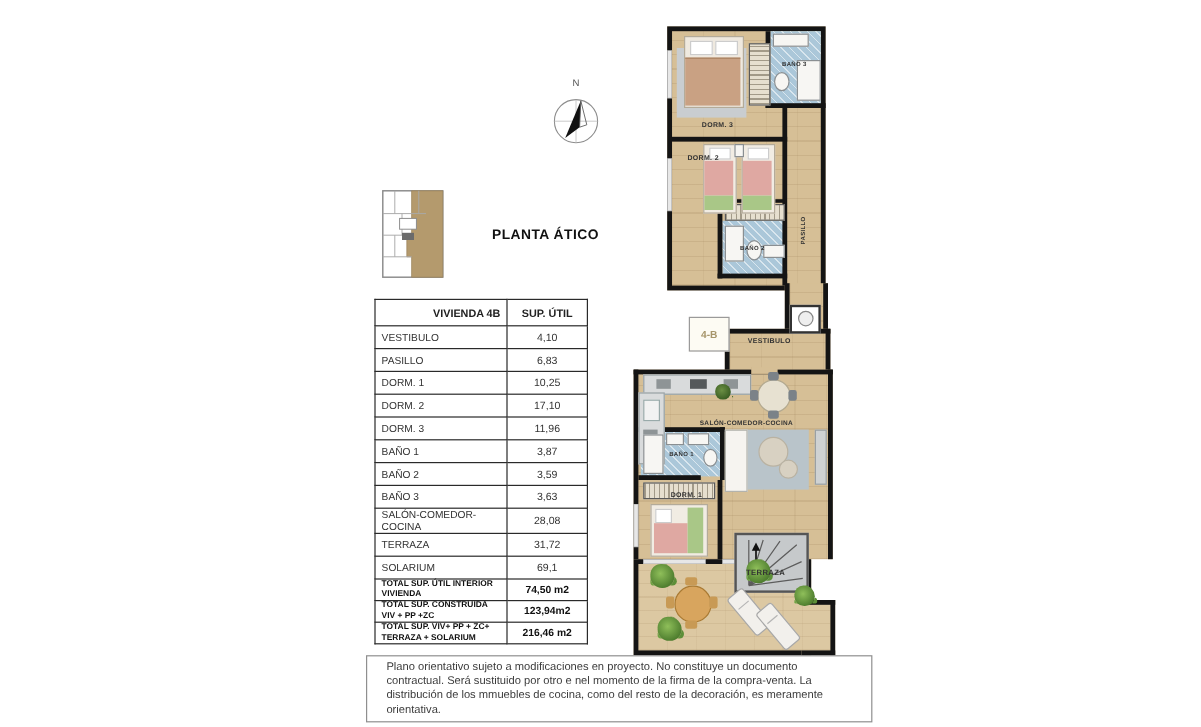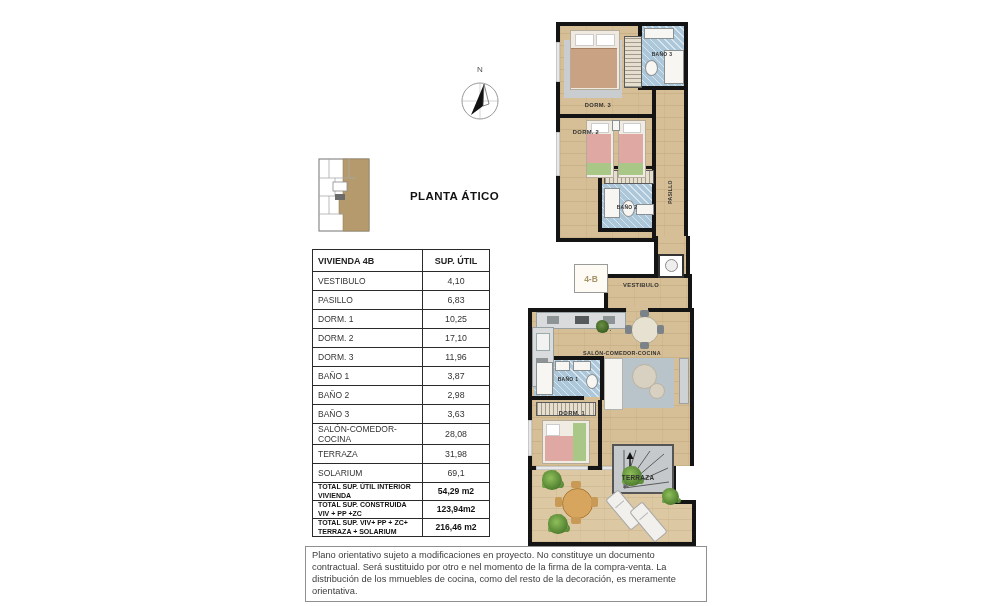--- a/index.html
+++ b/index.html
@@ -10,29 +10,29 @@
   .keyplan{left:315px;top:156px;width:60px;height:78px;}
   
   .compass{left:455px;top:66px;width:50px;height:62px;text-align:center;}
   .compass .nlab{font-size:8px;color:#555;display:block;line-height:8px;}
   
   .plan-title{left:410px;top:190px;font-size:11.5px;font-weight:bold;letter-spacing:.4px;color:#111;}
   
   .tablewrap{left:312px;top:249px;width:178px;}
   table.area{border-collapse:collapse;width:178px;table-layout:fixed;}
   table.area th,table.area td{border:1px solid #2a2a2a;padding:0 5px;vertical-align:middle;}
-  table.area th{height:21px;font-size:9px;text-align:left;}
+  table.area th{height:21px;font-size:9px;text-align:right;}
   table.area th.val{width:56px;text-align:center;}
   table.area td{height:18px;font-size:8.5px;color:#333;}
   table.area td.val{text-align:center;font-size:8.8px;}
   table.area tr.total td{font-weight:bold;font-size:7px;line-height:1.2;height:17px;color:#111;}
   table.area tr.total td.val{font-size:8.6px;}
   
   .disclaimer{left:305px;top:546px;width:388px;border:1px solid #8f8f8f;
-              padding:3px 6px;font-size:9.3px;line-height:1.28;color:#3c3c3c;}
+              padding:3px 16px;font-size:9.3px;line-height:1.28;color:#3c3c3c;}
   
   .floorplan{left:528px;top:22px;width:174px;height:528px;}
   .wood{background:#d6bf96;
         background-image:repeating-linear-gradient(0deg, rgba(140,110,70,.16) 0 1px, transparent 1px 12px),
                          repeating-linear-gradient(90deg, rgba(140,110,70,.09) 0 1px, transparent 1px 26px);}
   .woodL{background:#dcc8a2;
         background-image:repeating-linear-gradient(0deg, rgba(150,120,80,.14) 0 1px, transparent 1px 11px),
                          repeating-linear-gradient(90deg, rgba(150,120,80,.08) 0 1px, transparent 1px 24px);}
   .bath{background:#abc7d9;
         background-image:repeating-linear-gradient(45deg, rgba(255,255,255,.55) 0 1px, transparent 1px 5px);}
@@ -103,41 +103,41 @@
         <tr>
           <td class="lab">DORM. 3</td>
           <td class="val">11,96</td>
         </tr>
         <tr>
           <td class="lab">BAÑO 1</td>
           <td class="val">3,87</td>
         </tr>
         <tr>
           <td class="lab">BAÑO 2</td>
-          <td class="val">2,98</td>
+          <td class="val">3,59</td>
         </tr>
         <tr>
           <td class="lab">BAÑO 3</td>
           <td class="val">3,63</td>
         </tr>
         <tr>
           <td class="lab">SALÓN-COMEDOR-COCINA</td>
           <td class="val">28,08</td>
         </tr>
         <tr>
           <td class="lab">TERRAZA</td>
-          <td class="val">31,98</td>
+          <td class="val">31,72</td>
         </tr>
         <tr>
           <td class="lab">SOLARIUM</td>
           <td class="val">69,1</td>
         </tr>
         <tr class="total">
           <td class="lab">TOTAL SUP. ÚTIL INTERIOR VIVIENDA</td>
-          <td class="val">54,29 m2</td>
+          <td class="val">74,50 m2</td>
         </tr>
         <tr class="total">
           <td class="lab">TOTAL SUP. CONSTRUIDA VIV + PP +ZC</td>
           <td class="val">123,94m2</td>
         </tr>
         <tr class="total">
           <td class="lab">TOTAL SUP. VIV+ PP + ZC+ TERRAZA + SOLARIUM</td>
           <td class="val">216,46 m2</td>
         </tr>
       </tbody>

